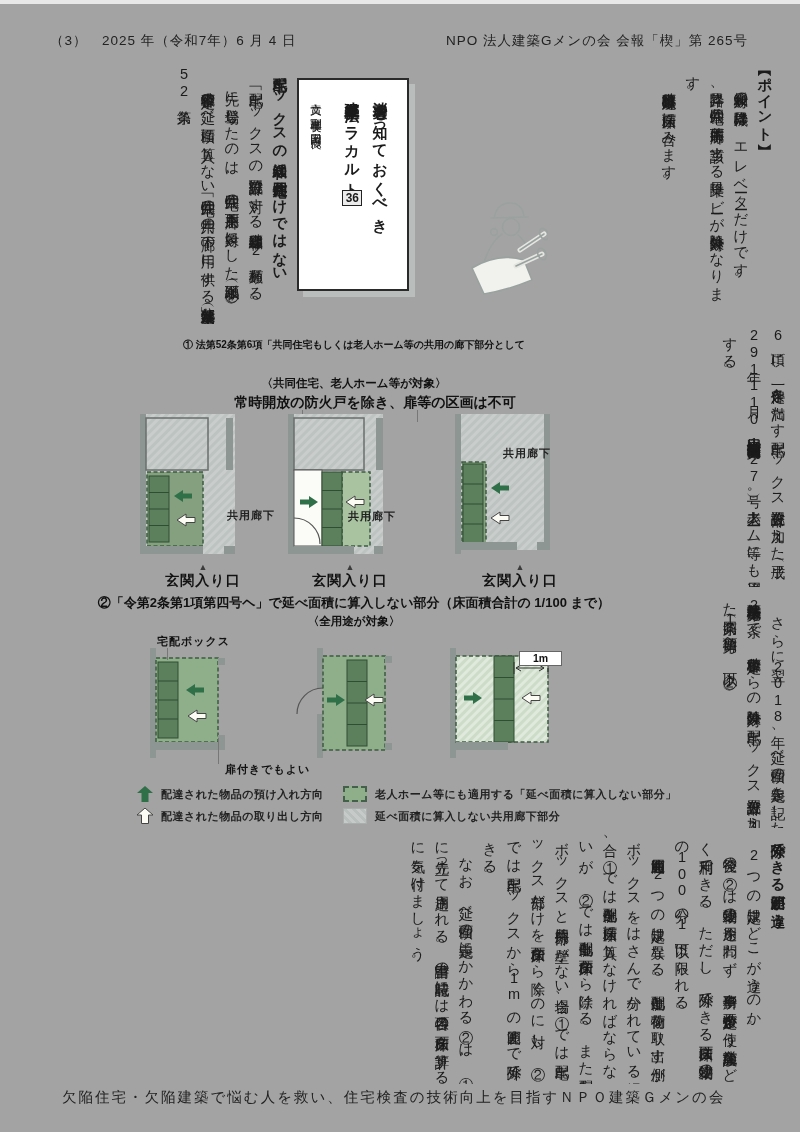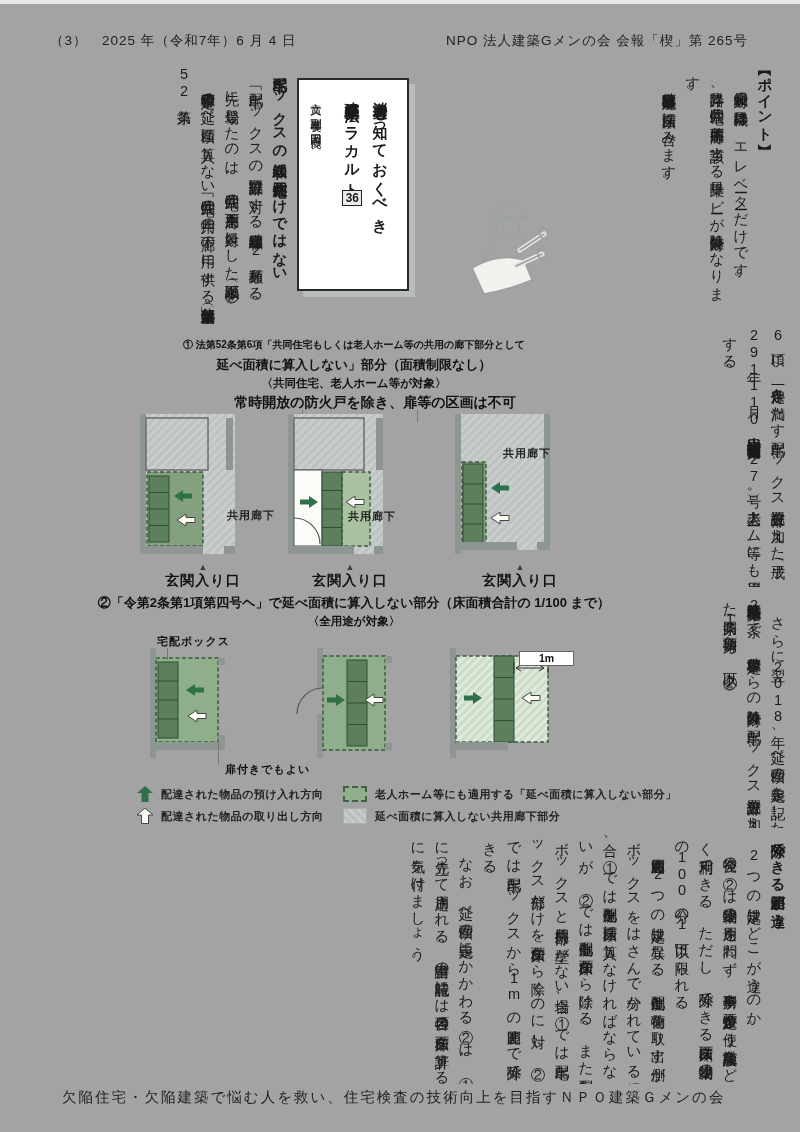--- a/index.html
+++ b/index.html
@@ -44,21 +44,21 @@
   .figcap.c2{top:278px;font-size:11.5px;}
   .fignote{position:absolute;top:58px;left:110px;width:340px;text-align:center;font-weight:bold;font-size:14px;color:#111;}
   .leader{position:absolute;width:0;border-left:1px solid #777;}
   .plan{position:absolute;}
   .corridor-label{position:absolute;font-size:11px;font-weight:bold;color:#222;letter-spacing:1px;}
   .entr{position:absolute;width:90px;text-align:center;top:226px;}
   .entr .tri{font-size:9px;color:#3c3c3c;line-height:10px;}
   .entr .lbl{font-size:14px;font-weight:bold;color:#111;letter-spacing:1px;}
   .small-label{position:absolute;font-size:11px;font-weight:bold;color:#111;letter-spacing:1px;}
   .dim-label{position:absolute;font-size:10.5px;font-weight:bold;color:#111;background:#fff;
-             border:1px solid #666;padding:0 19px;line-height:13px;}
+             border:1px solid #666;padding:0 13px;line-height:13px;}
 
   
   .legend-item{position:absolute;display:flex;align-items:center;gap:8px;}
   .legend-text{font-size:11px;font-weight:bold;color:#222;letter-spacing:.5px;white-space:nowrap;}
   .swatch{width:24px;height:16px;box-sizing:border-box;flex:0 0 auto;}
   .swatch.green{background:#8fae8a;border:2px dashed #44604a;}
   .swatch.gray{background:repeating-linear-gradient(45deg,#c6cbc9 0 3px,#b9bfbd 3px 6px);border:1px solid #a9afad;}
 
   .wall{fill:#8e9694;}
   .illu{position:absolute;left:458px;top:192px;}
@@ -131,21 +131,20 @@
   <div class="vtext side-part1">
     <p class="noindent">6項）に、一定条件を満たす宅配ボックス設置部分を加えた（平成29年11月10日国土交通省技術的助言国住街第127号）。老人ホーム等にも適用する。</p>
   </div>
   <div class="vtext side-part2">
     <p>さらに翌2018年、延べ面積の定義を記した建築基準法施行令第2条で、容積率算定からの除外対象に宅配ボックス設置部分を加えた（同条第1項第四号ヘ、以下②）。</p>
   </div>
 
   <div class="figure-area">
 
     <div class="figcap l1">① 法第52条第6項「共同住宅もしくは老人ホーム等の共用の廊下部分として</div>
-    <div class="figcap l2">延べ面積に算入しない」部分（面積制限なし）</div>
     <div class="figcap l3">〈共同住宅、老人ホーム等が対象〉</div>
 
     <div class="fignote">常時開放の防火戸を除き、扉等の区画は不可</div>
     <div class="leader" style="left:207px;top:74px;height:12px"></div>
     <div class="leader" style="left:322px;top:74px;height:12px"></div>
 
     <div class="plan" style="left:45px;top:78px">
       <svg width="95" height="148" viewBox="0 0 95 148">
         <rect x="6" y="0" width="89" height="140" fill="url(#hatchGray)"></rect>
         <rect class="wall" x="0" y="0" width="6" height="140"></rect>

